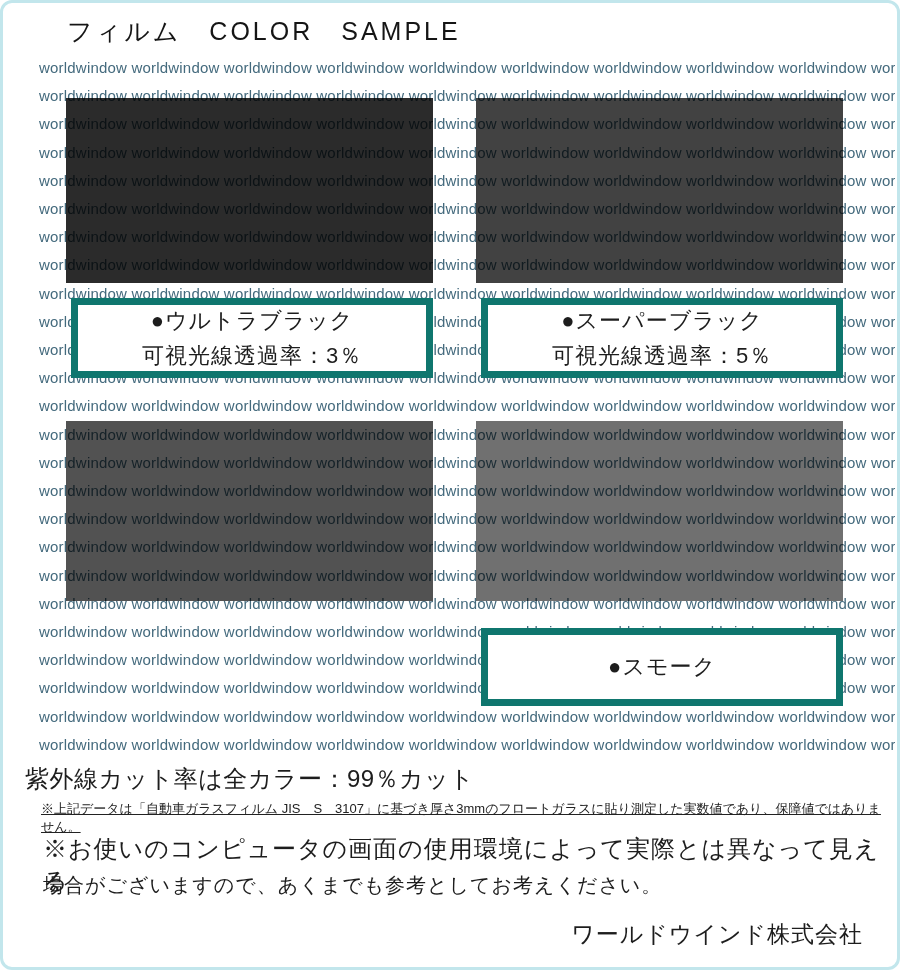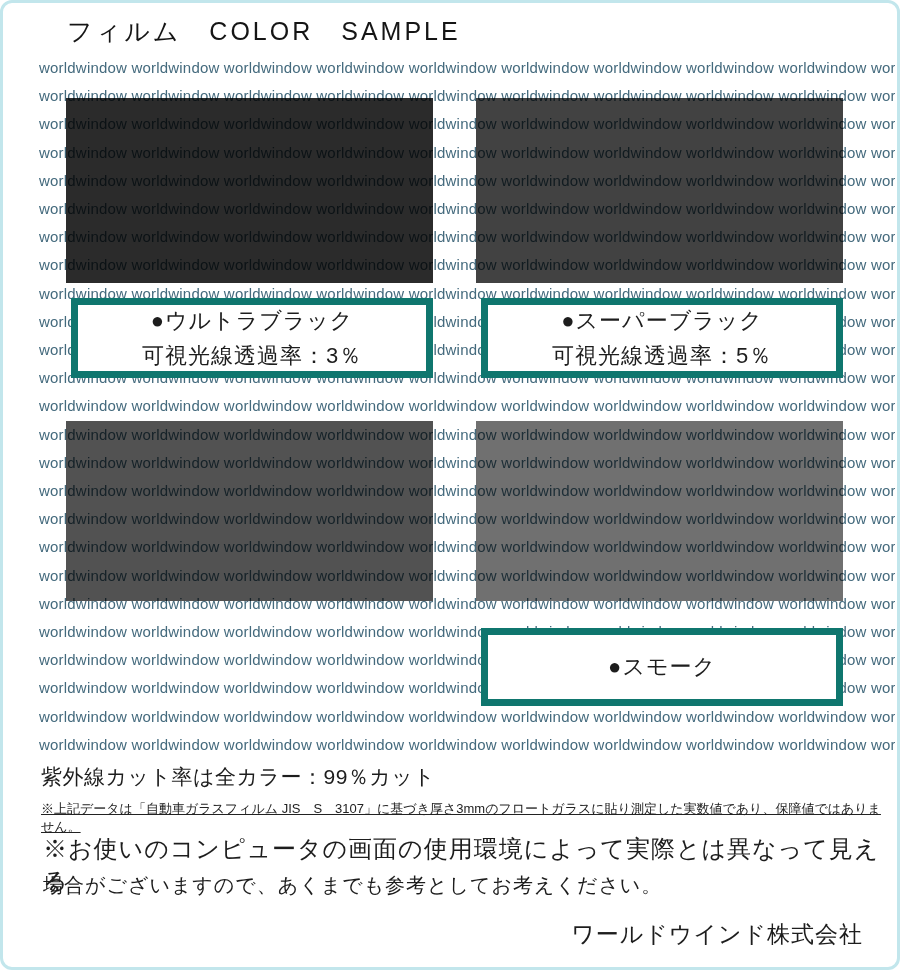--- a/index.html
+++ b/index.html
@@ -39,21 +39,21 @@
     display: flex; flex-direction: column;
     justify-content: center; align-items: center;
     gap: 5px;
   }
   .box-1 { left: 68px;  top: 295px; width: 362px; height: 80px; }
   .box-2 { left: 478px; top: 295px; width: 362px; height: 80px; }
   .box-3 { left: 68px;  top: 625px; width: 362px; height: 78px; }
   .box-4 { left: 478px; top: 625px; width: 362px; height: 78px; }
   .label-line { font-size: 22px; letter-spacing: 1px; color: #1d1d1d; white-space: nowrap; }
   .bullet { font-size: 22px; }
-  .footer-uv   { position: absolute; left: 38px; top: 760px; font-size: 21px; letter-spacing: 0.5px; }
+  .footer-uv   { position: absolute; left: 22px; top: 760px; font-size: 24px; letter-spacing: 0.5px; }
   .footer-note { position: absolute; left: 38px; top: 797px; font-size: 13px; width: 852px; color: #222; text-decoration: underline; }
   .disc-1 { position: absolute; left: 40px; top: 830px; font-size: 24px; letter-spacing: 1px; }
   .disc-2 { position: absolute; left: 40px; top: 869px; font-size: 20px; letter-spacing: 1px; }
   .company { position: absolute; right: 34px; top: 916px; font-size: 23px; letter-spacing: 1px; text-align: center; }
 </style>
 </head>
 <body>
 
 <div class="canvas">
 

